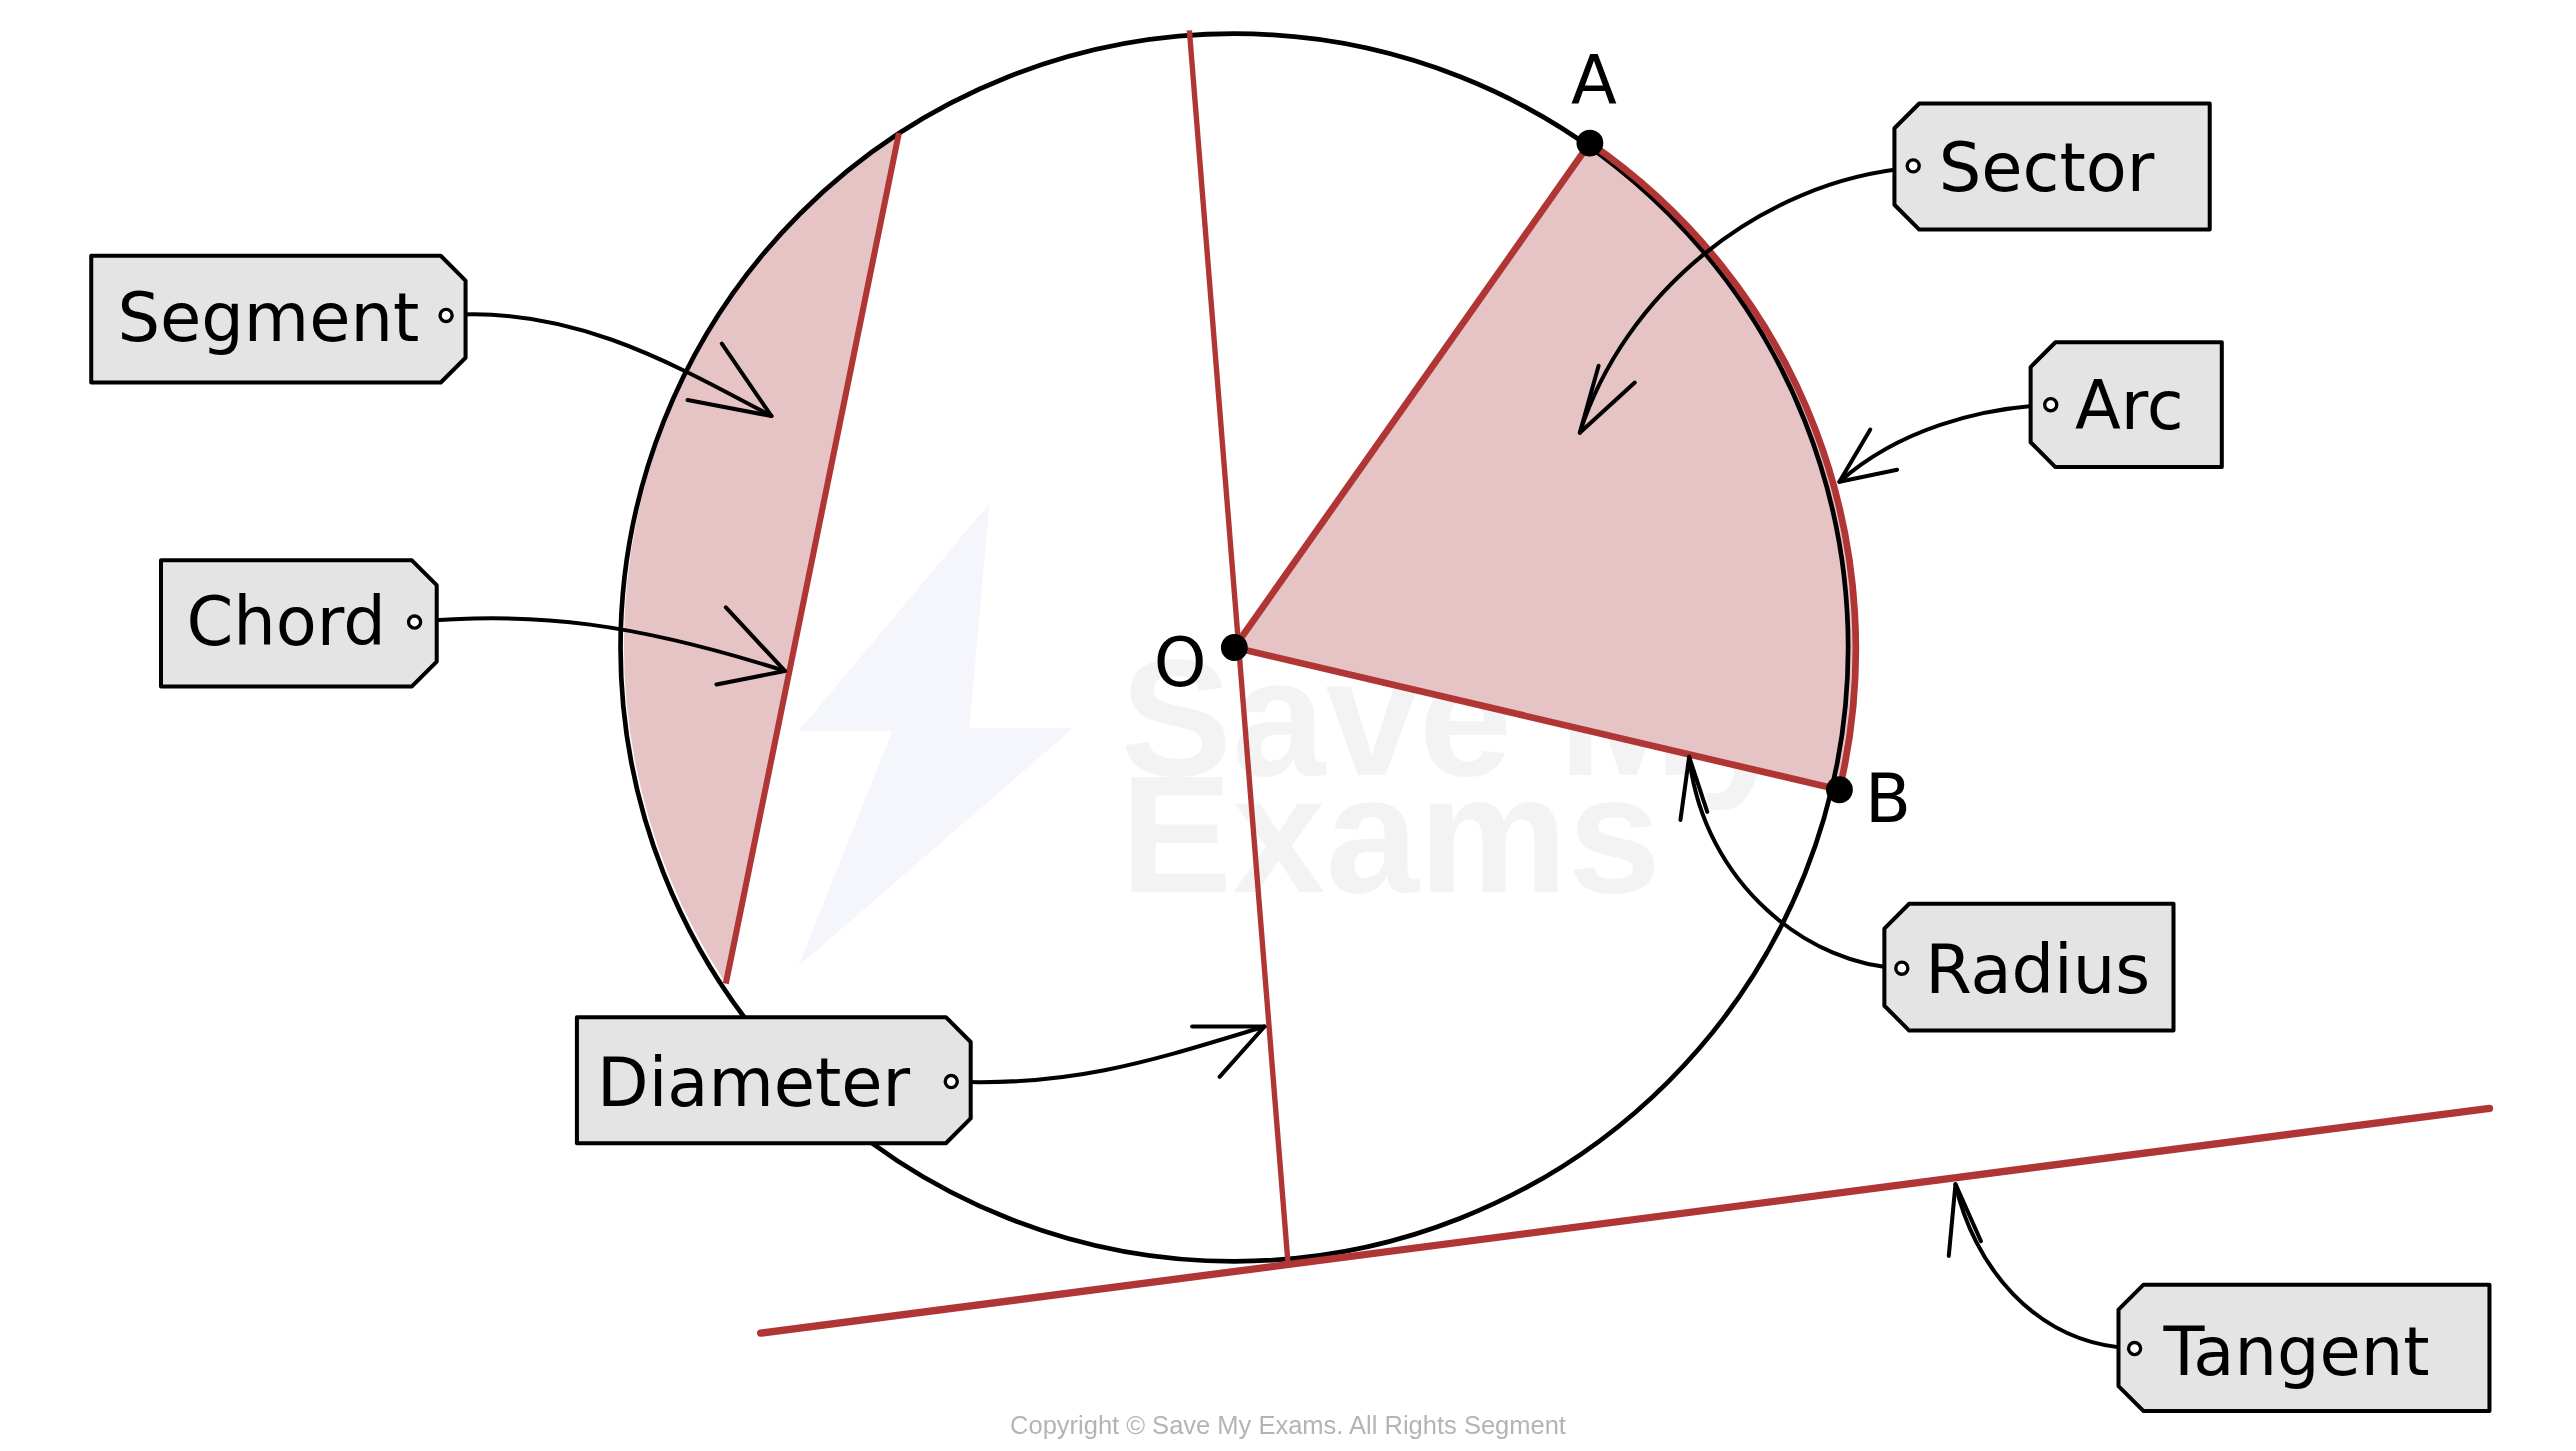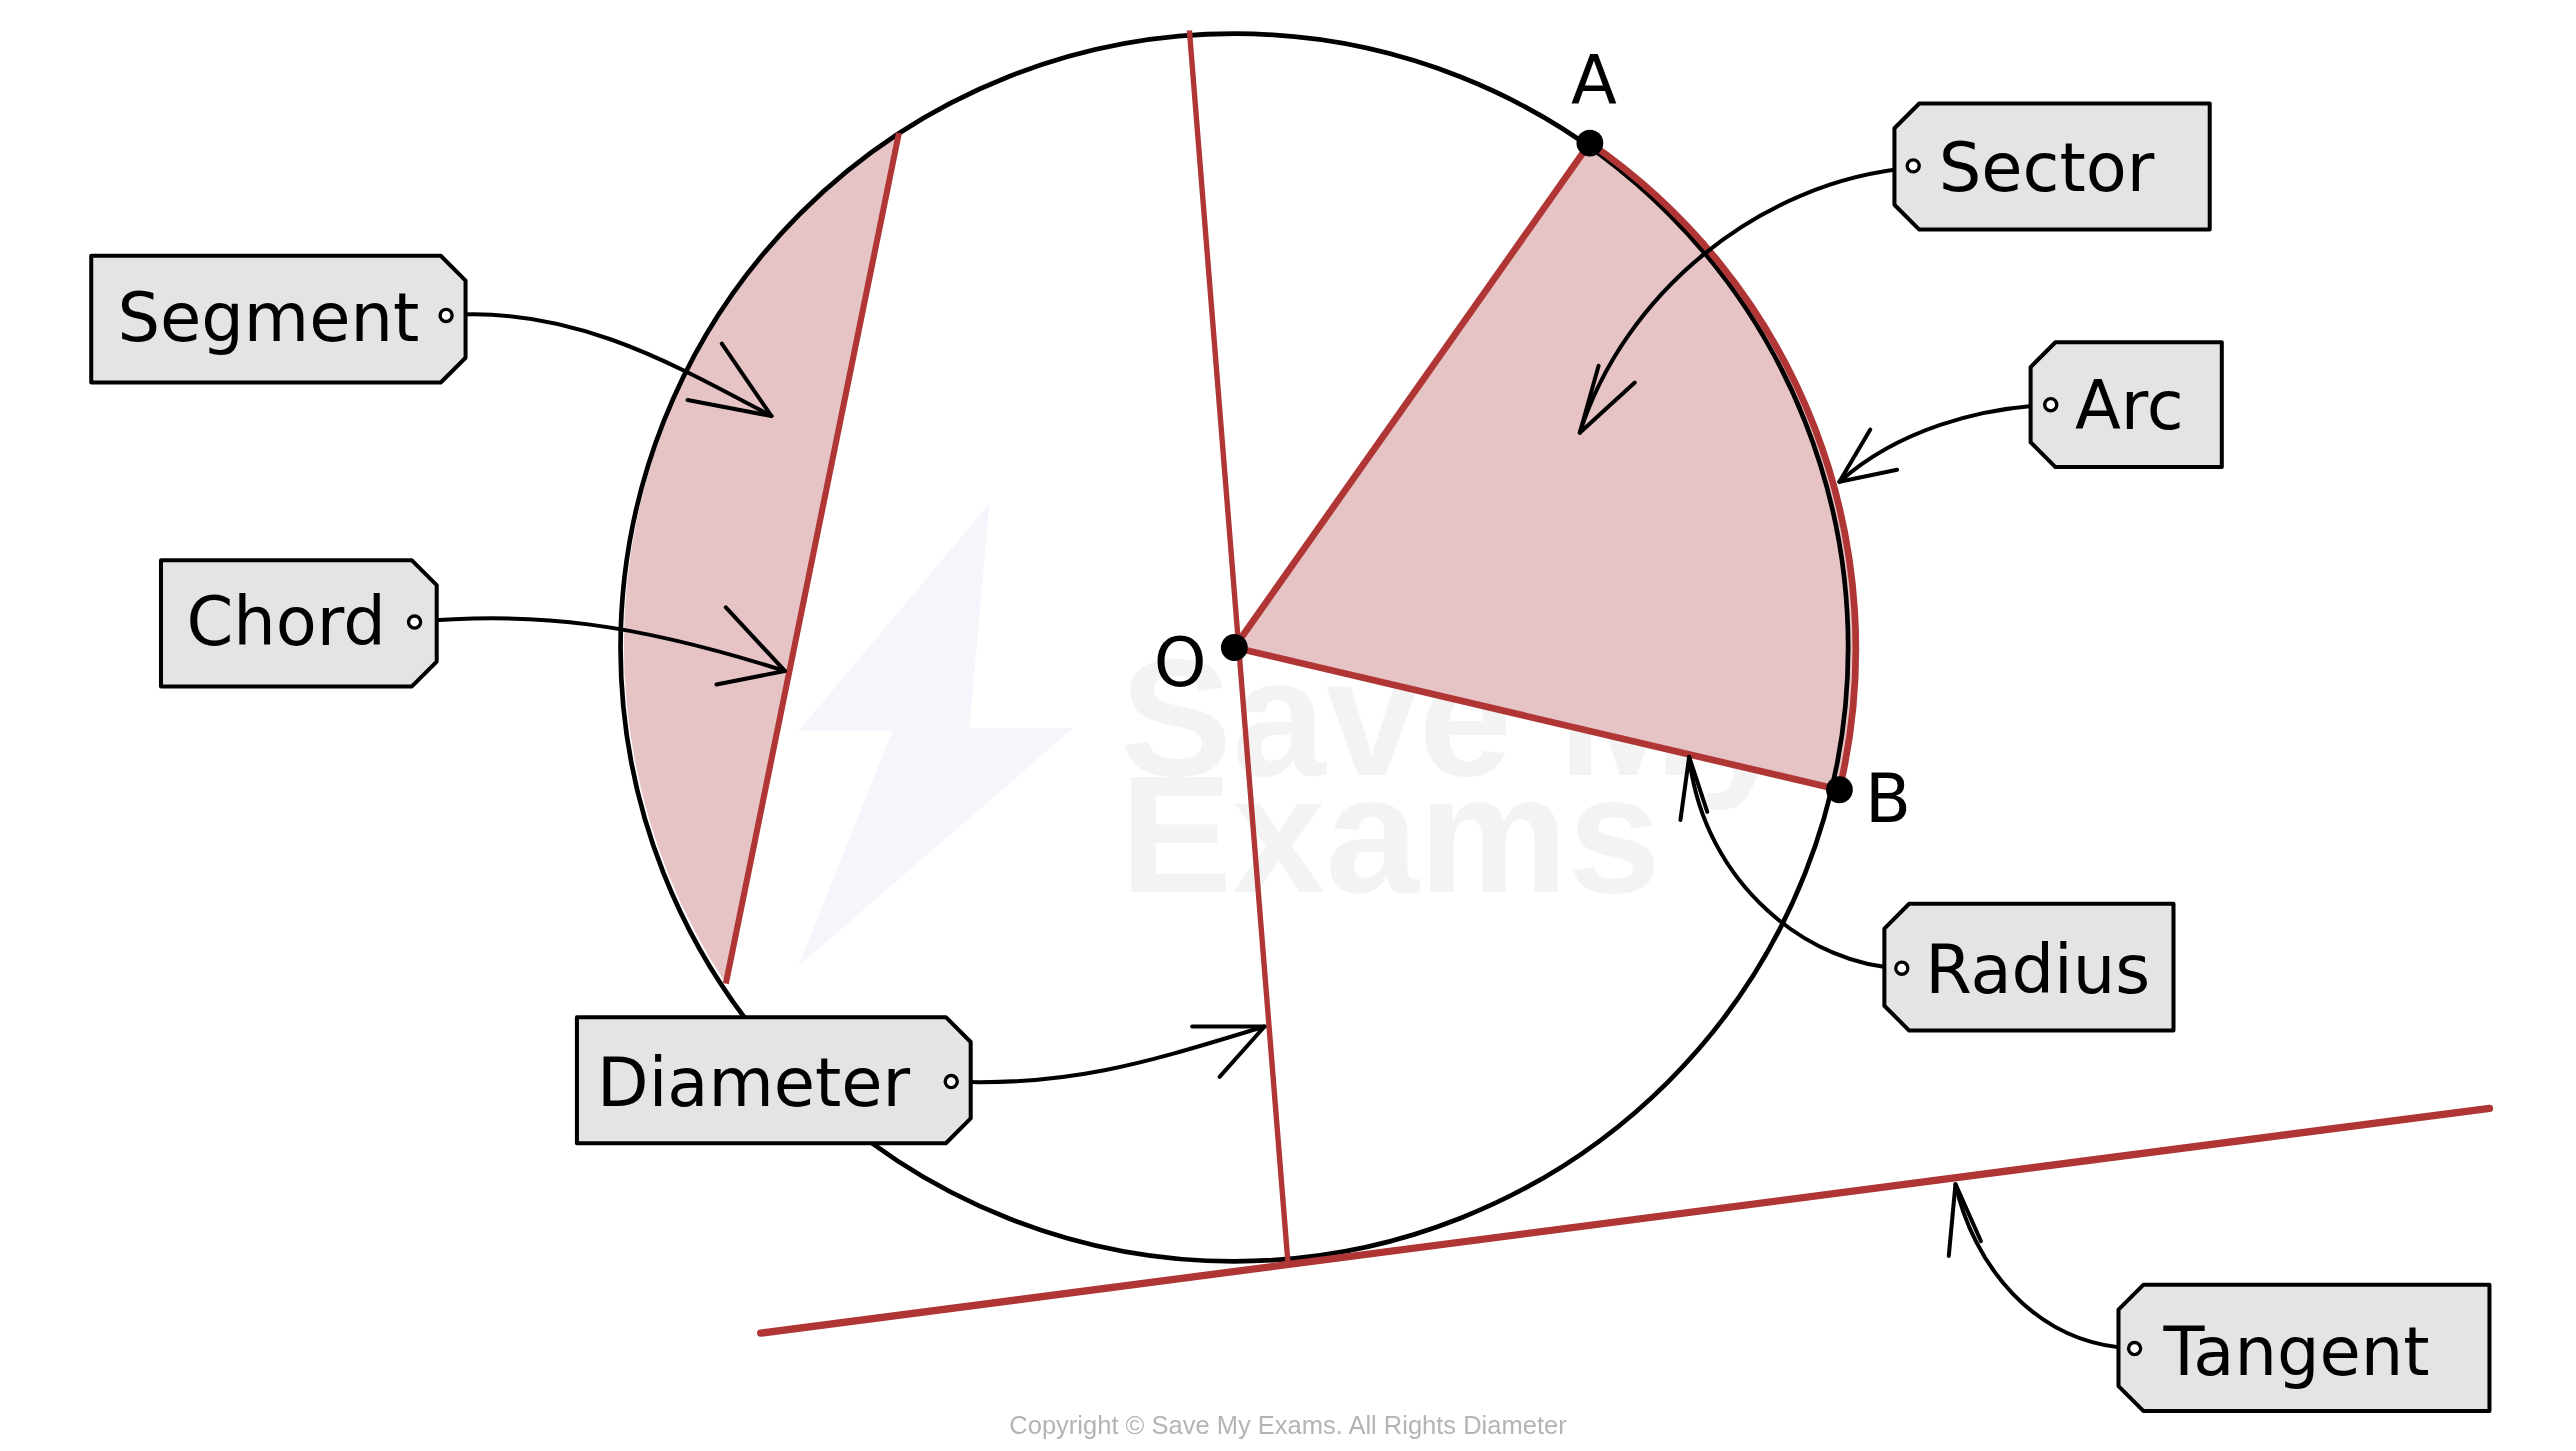--- a/index.html
+++ b/index.html
@@ -101,14 +101,14 @@
 
   <text class="tag-text" x="175" y="508">Segment</text>
   <text class="tag-text" x="278" y="962">Chord</text>
   <text class="tag-text" x="890" y="1648">Diameter</text>
   <text class="tag-text" x="2890" y="284">Sector</text>
   <text class="tag-text" x="3093" y="640">Arc</text>
   <text class="tag-text" x="2870" y="1480">Radius</text>
   <text class="tag-text" x="3225" y="2050">Tangent</text>
 </svg>
 
-<div class="copyright">Copyright © Save My Exams. All Rights Diameter</div>
+<div class="copyright">Copyright © Save My Exams. All Rights Segment</div>
 
 
 </body></html>

